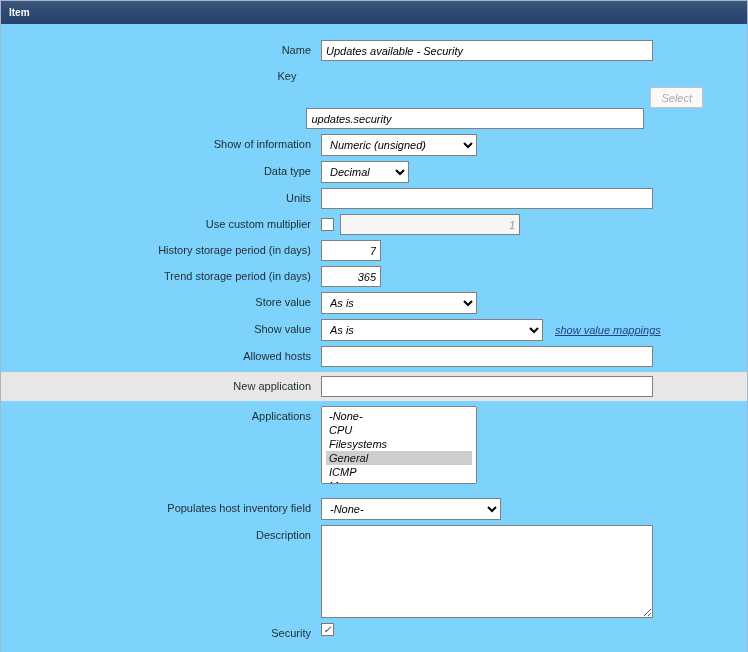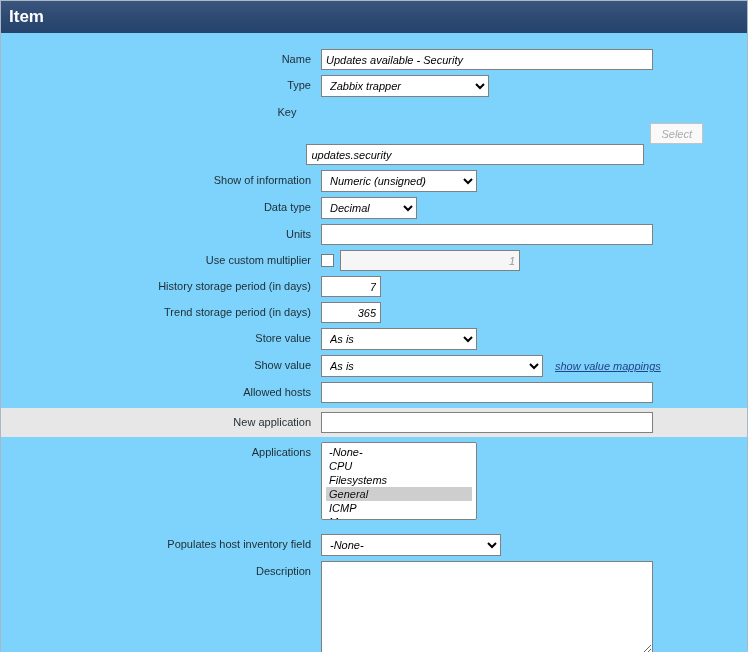--- a/index.html
+++ b/index.html
@@ -11,21 +11,21 @@
   }
   .window {
     width: 748px;
     border: 1px solid #aab7c6;
   }
   .title-bar {
     background: linear-gradient(#3a567e 0%, #2e4a73 50%, #25426d 100%);
     color: #fff;
     font-weight: bold;
     padding: 6px 8px;
-    font-size: 17px;
+    font-size: 10px;
   }
   .form-body {
     background: #7dd3fc;
     padding-top: 16px;
     padding-bottom: 8px;
   }
   .row {
     display: flex;
     align-items: flex-start;
     margin-bottom: 5px;
@@ -127,28 +127,20 @@
 
   <div class="form-body">
 
     <div class="row">
       <div class="label">Name</div>
       <div class="field">
         <input type="text" class="wide" value="Updates available - Security" style="">
       </div>
     </div>
 
-    <div class="row">
-      <div class="label">Type</div>
-      <div class="field">
-        <select style="width:168px">
-          <option>Zabbix trapper</option>
-        </select>
-      </div>
-    </div>
 
     <div class="row">
       <div class="label">Key</div>
       <div class="field">
         <input type="text" style="width: 338px; margin-top: 42px;" value="updates.security">
         <button class="select-btn">Select</button>
       </div>
     </div>
 
     <div class="row">
@@ -156,21 +148,21 @@
       <div class="field">
         <select style="width:156px">
           <option>Numeric (unsigned)</option>
         </select>
       </div>
     </div>
 
     <div class="row">
       <div class="label">Data type</div>
       <div class="field">
-        <select style="width:96px">
+        <select style="width:88px">
           <option>Decimal</option>
         </select>
       </div>
     </div>
 
     <div class="row">
       <div class="label">Units</div>
       <div class="field">
         <input type="text" class="wide" value="" style="">
       </div>

